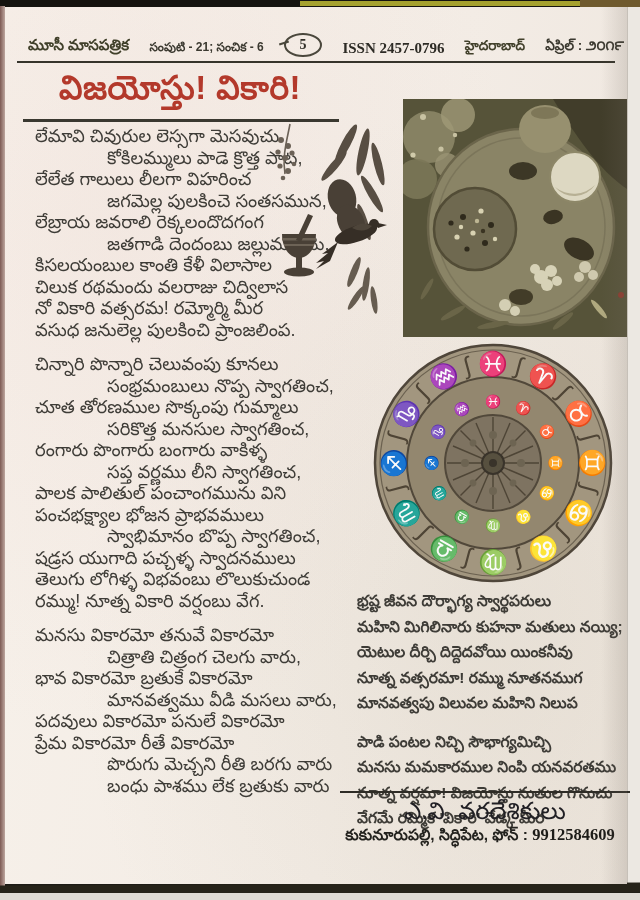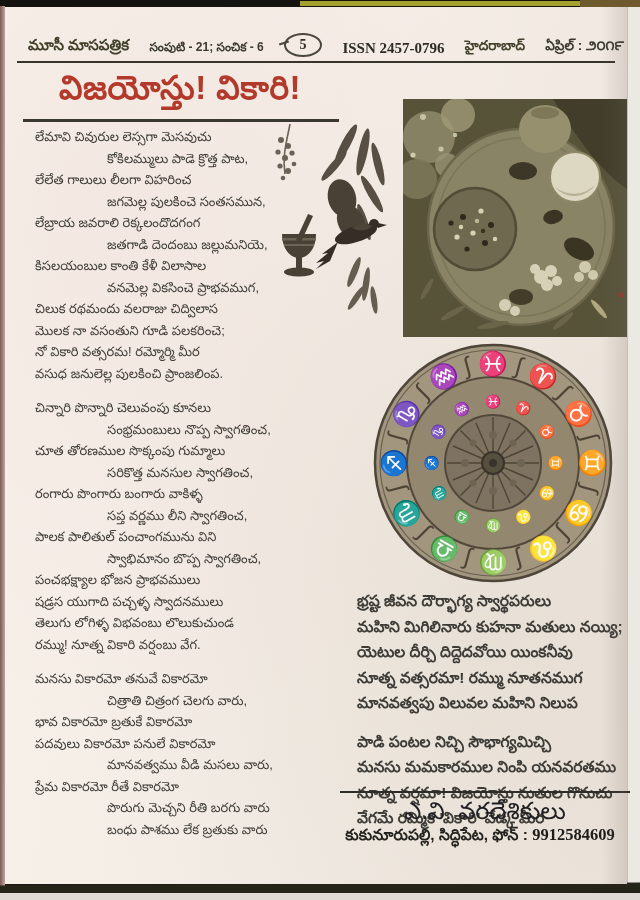--- a/index.html
+++ b/index.html
@@ -45,21 +45,21 @@
   .hdr-rule{position:absolute;left:12px;top:54px;width:598px;height:2px;background:#36342b;}
 
   
   .title{position:absolute;left:8px;top:62px;width:334px;text-align:center;
     font-size:33px;font-weight:bold;color:#b3392b;letter-spacing:0.5px;}
   .title-rule{position:absolute;left:18px;top:112px;width:316px;height:2.5px;background:#3a3830;}
 
   
   .poem{position:absolute;left:30px;top:119px;width:312px;color:#3e3c37;}
   .stanza{margin-bottom:13px;}
-  .pline{font-size:13px;line-height:21.5px;white-space:nowrap;}
+  .pline{font-size:18px;line-height:21.5px;white-space:nowrap;}
   .pline.in{margin-left:72px;}
 
   
   .rcol{position:absolute;left:352px;top:581px;width:272px;color:#3e3c37;}
   .rcol .stanza{margin-bottom:13px;font-weight:bold;}
   .rline{font-size:15.5px;line-height:25.5px;white-space:nowrap;}
 
   
   .foot-rule{position:absolute;left:335px;top:784px;width:290px;height:2px;background:#2e2c26;}
   .author{position:absolute;left:335px;top:790px;width:290px;text-align:center;
@@ -109,46 +109,44 @@
 
   <div class="poem">
     <div class="stanza">
         <div class="pline">లేమావి చివురుల లెస్సగా మెసవుచు</div>
         <div class="pline in">కోకిలమ్ములు పాడె క్రొత్త పాట,</div>
         <div class="pline">లేలేత గాలులు లీలగా విహరించ</div>
         <div class="pline in">జగమెల్ల పులకించె సంతసమున,</div>
         <div class="pline">లేబ్రాయ జవరాలి రెక్కలందొదగంగ</div>
         <div class="pline in">జతగాడి దెందంబు జల్లుమనియె,</div>
         <div class="pline">కిసలయంబుల కాంతి కేళీ విలాసాల</div>
-        <div class="pline in">వనమెల్ల వికసించె ప్రాభవముగ,</div>
         <div class="pline">చిలుక రథమందు వలరాజు చిద్విలాస</div>
-        <div class="pline">మొలక నా వసంతుని గూడి పలకరించె;</div>
         <div class="pline">నో వికారి వత్సరమ! రమ్మోర్మి మీర</div>
         <div class="pline">వసుధ జనులెల్ల పులకించి ప్రాంజలింప.</div>
       </div>
     <div class="stanza">
         <div class="pline">చిన్నారి పొన్నారి చెలువంపు కూనలు</div>
         <div class="pline in">సంభ్రమంబులు నొప్ప స్వాగతించ,</div>
         <div class="pline">చూత తోరణముల సొక్కంపు గుమ్మాలు</div>
         <div class="pline in">సరికొత్త మనసుల స్వాగతించ,</div>
         <div class="pline">రంగారు పొంగారు బంగారు వాకిళ్ళ</div>
         <div class="pline in">సప్త వర్ణము లీని స్వాగతించ,</div>
         <div class="pline">పాలక పాలితుల్ పంచాంగమును విని</div>
+        <div class="pline">పంచభక్ష్యాల భోజన ప్రాభవములు</div>
         <div class="pline in">స్వాభిమానం బొప్ప స్వాగతించ,</div>
-        <div class="pline">పంచభక్ష్యాల భోజన ప్రాభవములు</div>
         <div class="pline">షడ్రస యుగాది పచ్చళ్ళ స్వాదనములు</div>
         <div class="pline">తెలుగు లోగిళ్ళ విభవంబు లొలుకుచుండ</div>
         <div class="pline">రమ్ము! నూత్న వికారి వర్షంబు వేగ.</div>
       </div>
     <div class="stanza">
         <div class="pline">మనసు వికారమో తనువే వికారమో</div>
         <div class="pline in">చిత్రాతి చిత్రంగ చెలగు వారు,</div>
         <div class="pline">భావ వికారమో బ్రతుకే వికారమో</div>
+        <div class="pline in">మానవత్వము వీడి మసలు వారు,</div>
         <div class="pline">పదవులు వికారమో పనులే వికారమో</div>
-        <div class="pline in">మానవత్వము వీడి మసలు వారు,</div>
         <div class="pline">ప్రేమ వికారమో రీతే వికారమో</div>
         <div class="pline in">పొరుగు మెచ్చని రీతి బరగు వారు</div>
         <div class="pline in">బంధు పాశము లేక బ్రతుకు వారు</div>
       </div>
   </div>
 
   <svg class="deco" viewBox="0 0 135 192">
     <g fill="#6b6156">
       <path d="M22,2 C19,18 14,34 17,52" stroke="#6b6156" stroke-width="1.6" fill="none"></path>
       <circle cx="13" cy="18" r="3"></circle>

